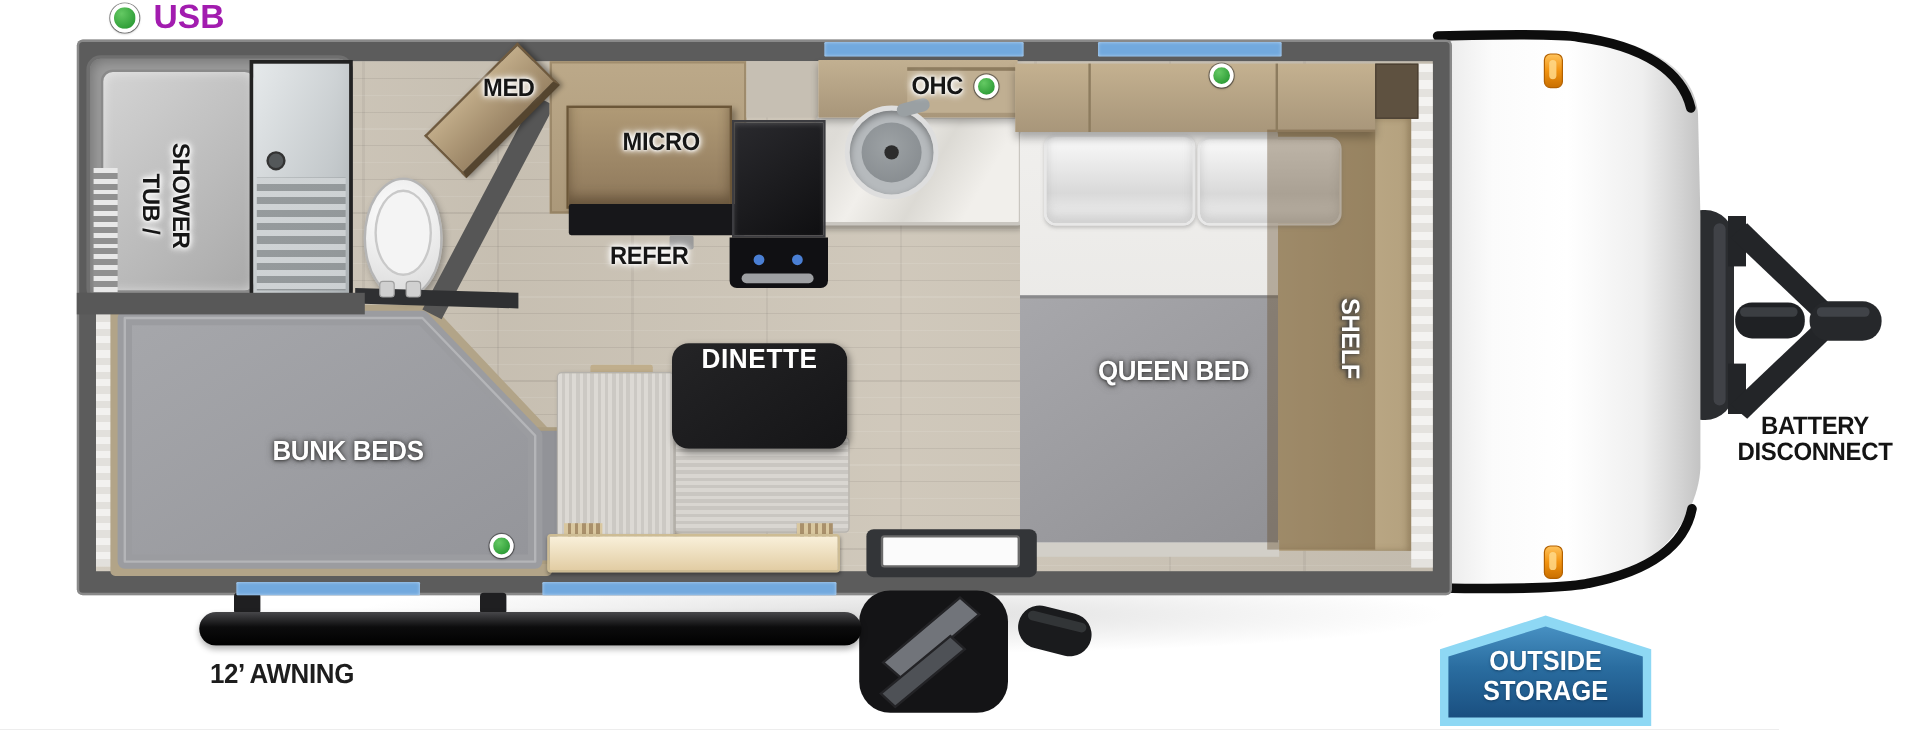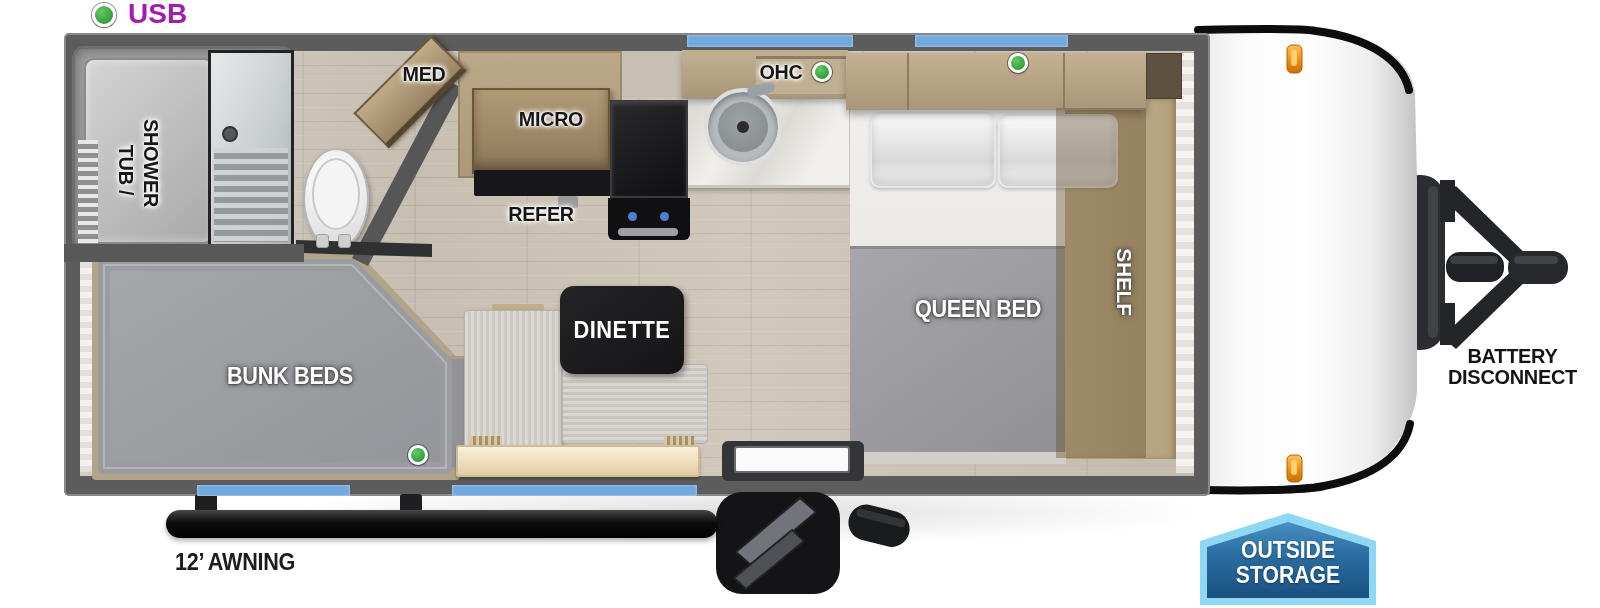--- a/index.html
+++ b/index.html
@@ -206,23 +206,23 @@
   <div class="abs" style="left:464px;top:310px;width:98px;height:142px;z-index:5;border-radius:4px;border:1px solid #b5b2ad;box-sizing:border-box;
     background:repeating-linear-gradient(90deg,#dcd9d4 0 3px,#ccc9c4 3px 6px);box-shadow:2px 2px 4px rgba(0,0,0,.25);"></div>
   <div class="abs" style="left:562px;top:364px;width:146px;height:80px;z-index:5;border-radius:4px;border:1px solid #b5b2ad;box-sizing:border-box;
     background:repeating-linear-gradient(180deg,#d9d6d1 0 3px,#c9c6c1 3px 6px);"></div>
   <div class="abs" style="left:470px;top:436px;width:32px;height:16px;z-index:6;
     background:repeating-linear-gradient(90deg,#d9c79f 0 3px,#a9906b 3px 6px);"></div>
   <div class="abs" style="left:664px;top:436px;width:30px;height:16px;z-index:6;
     background:repeating-linear-gradient(90deg,#d9c79f 0 3px,#a9906b 3px 6px);"></div>
   <div class="abs" style="left:456px;top:445px;width:244px;height:32px;z-index:6;border:2px solid #cdbc94;border-radius:3px;box-sizing:border-box;
     background:linear-gradient(180deg,#f9f0da,#e2cda4);box-shadow:0 2px 3px rgba(0,0,0,.3);"></div>
-  <div class="abs" style="left:560px;top:286px;width:124px;height:88px;z-index:11;border-radius:14px;
+  <div class="abs" style="left:560px;top:286px;width:146px;height:88px;z-index:11;border-radius:14px;
     background:linear-gradient(145deg,#242426,#151517);box-shadow:2px 3px 6px rgba(0,0,0,.4);
-    display:flex;align-items:center;justify-content:center;">
+    display:flex;align-items:flex-start;justify-content:center;">
     <span style="color:#fff;font-size:23px;font-weight:700;letter-spacing:.5px;transform:scaleX(.95);">DINETTE</span>
   </div>
 
   <div class="abs" style="left:722px;top:441px;width:142px;height:40px;z-index:9;background:#333538;border-radius:6px;"></div>
   <div class="abs" style="left:734px;top:446px;width:116px;height:27px;z-index:10;background:#fbfbfb;border:2px solid #6a6a6a;border-radius:3px;box-sizing:border-box;"></div>
   <svg class="abs" style="left:700px;top:478px;z-index:8;" width="230" height="130" viewBox="0 0 230 130">
     <rect x="16" y="14" width="124" height="102" rx="26" fill="#141416"></rect>
     <polygon points="36,74 100,20 116,34 52,88" fill="#71747a" stroke="#232326" stroke-width="2"></polygon>
     <polygon points="34,100 92,52 104,63 46,111" fill="#4e5156" stroke="#232326" stroke-width="2"></polygon>
     <g transform="rotate(14 180 48)">

